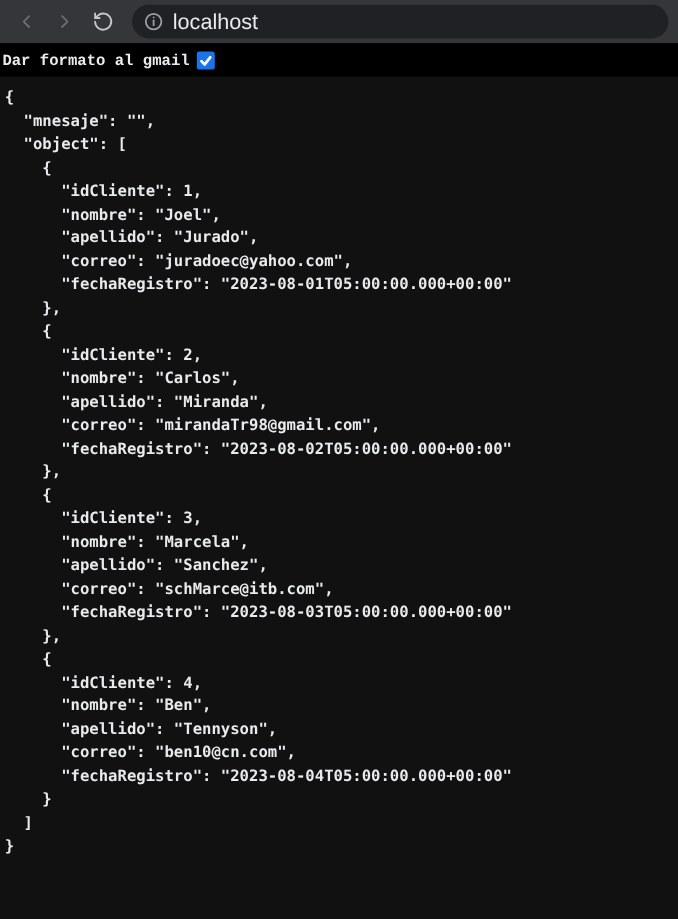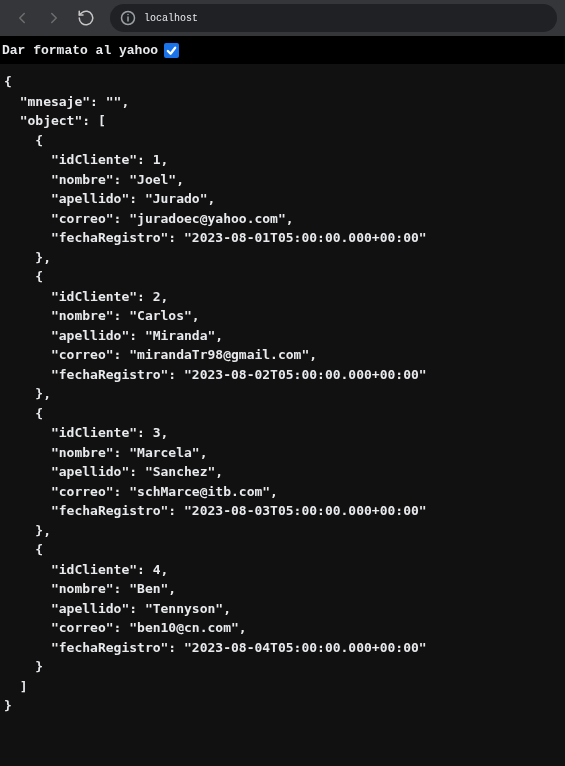--- a/index.html
+++ b/index.html
@@ -69,22 +69,22 @@
       stroke-width: 1.5;
       fill: none;
     }
     .info-icon svg line,
     .info-icon svg path {
       stroke: #9aa0a6;
       stroke-width: 1.5;
       stroke-linecap: round;
     }
     .url-text {
-      font-family: Liberation Mono, monospace;
-      font-size: 10px;
+      font-family: Liberation Sans, sans-serif;
+      font-size: 18px;
       white-space: nowrap;
       display: flex;
     }
     .url-host {
       color: #e8eaed;
     }
     .url-path {
       color: #9aa0a6;
     }
     .format-bar {
@@ -162,21 +162,21 @@
           <line x1="8" y1="4.5" x2="8" y2="4.5"></line>
         </svg>
     </span>
     <span class="url-text">
       <span class="url-host">localhost</span>
     </span>
   </div>
 </div>
 
 <div class="format-bar">
-  <span class="format-label">Dar formato al yahoo</span>
+  <span class="format-label">Dar formato al gmail</span>
   <span class="checkbox">
     <svg viewBox="0 0 12 12">
         <polyline points="2 6.5 5 9.5 10 3"></polyline>
       </svg>
   </span>
 </div>
 
 <pre class="json-content" id="json-out">{
   "mnesaje": "",
   "object": [

